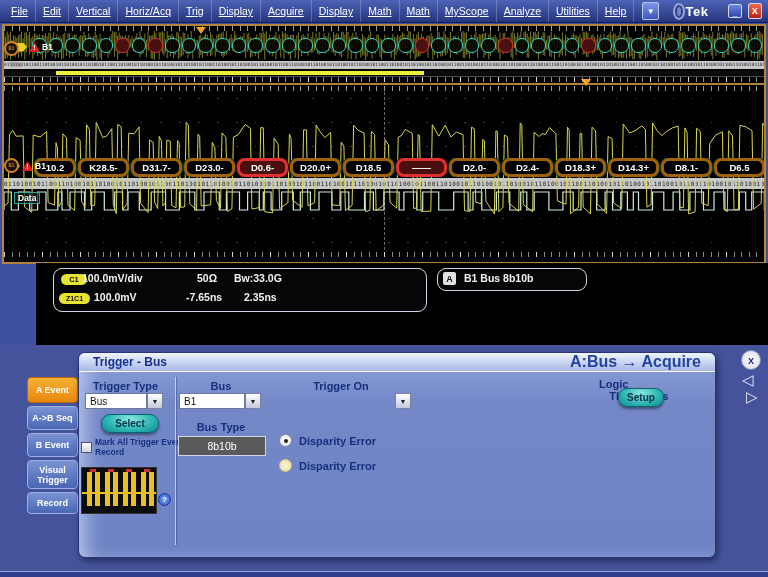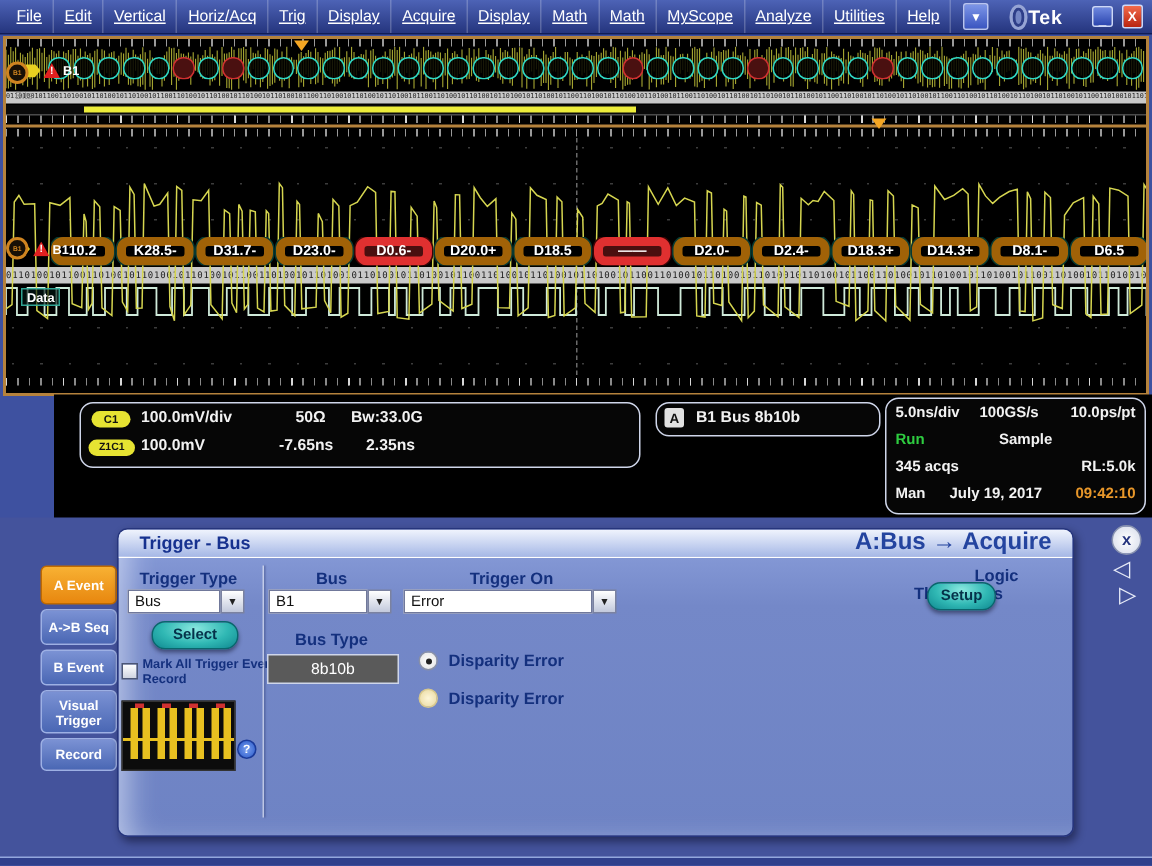--- a/index.html
+++ b/index.html
@@ -40,21 +40,21 @@
     color:#1c1c1c;font-family:"DejaVu Sans Mono",monospace}
   .lbl-bits{position:absolute;color:#8a8a8a;font-size:7px;z-index:4}
   .bar-row{position:absolute;left:0;right:0;height:6px;background:#0a0a0a;border-bottom:1px solid #4a4a4a}
   .zoom-bar{position:absolute;left:52px;top:1px;width:368px;height:4px;background:#ecec3a}
   .ov-divider{position:absolute;left:0;right:0;height:2px;background:#b5823c}
   .main-win{position:absolute;left:0;top:60px;right:0;height:176px}
   .gridrow{position:absolute;left:4px;right:4px;height:1px;
     background:repeating-linear-gradient(90deg,#3c3c3c 0 1.5px,transparent 1.5px 19px)}
   .vcenter{position:absolute;left:50%;top:6px;bottom:12px;border-left:1px dashed #6a6a6a}
   .decode-row{position:absolute;left:30px;right:0;top:72px;height:19px;display:flex;gap:2px;overflow:hidden;z-index:5}
-  .dbox{border:6px solid #a16207;box-shadow:0 0 0 1px #073a33;border-radius:8px;background:#000;
+  .dbox{border:3px solid #a16207;box-shadow:0 0 0 1px #073a33;border-radius:8px;background:#000;
     color:#fff;font-size:9.5px;font-weight:bold;display:flex;align-items:center;justify-content:center;
     box-sizing:border-box;flex:0 0 51px;white-space:nowrap}
   .dbox.first{flex:0 0 42px}
   .dbox.err{border-color:#e03030;background:#4a0f0f;box-shadow:0 0 0 1px #3a0505}
   .chan-label{position:absolute;display:flex;align-items:center;gap:2px;z-index:6}
   .chan-label .txt{color:#fff;font-weight:bold;font-size:8.5px}
   .tag-arrow{width:10px;height:9px;background:#e8d020;
     clip-path:polygon(0 0,62% 0,100% 50%,62% 100%,0 100%)}
   .warn{width:11px;height:10px;background:#e02020;clip-path:polygon(50% 0,100% 100%,0 100%);
     position:relative}
@@ -259,43 +259,31 @@
     </div>
     <div class="data-label" style="left:10px;top:106px">Data</div>
     <div class="tickstrip long" style="top:166px"></div>
   </div>
   <div class="b1-circle" style="top:132px">B1</div>
 </div>
 
 <div class="readout-strip">
   <div class="ro-box" style="left:17px;top:5px;width:372px;height:42px">
     <div class="badge" style="left:7px;top:5px;width:26px;height:11px;font-size:7.5px;line-height:11px">C1</div>
-    <div class="ro-item" style="left:40px;top:3px">100.0mV/div</div>
+    <div class="ro-item" style="left:28px;top:3px">100.0mV/div</div>
     <div class="ro-item" style="left:143px;top:3px">50Ω</div>
     <div class="ro-item" style="left:180px;top:3px">Bw:33.0G</div>
     <div class="badge" style="left:5px;top:24px;width:31px;height:11px;font-size:7px;line-height:11px">Z1C1</div>
     <div class="ro-item" style="left:40px;top:22px">100.0mV</div>
     <div class="ro-item" style="left:132px;top:22px">-7.65ns</div>
     <div class="ro-item" style="left:190px;top:22px">2.35ns</div>
   </div>
   <div class="ro-box" style="left:401px;top:5px;width:148px;height:21px">
     <div class="a-badge" style="left:5px;top:3px">A</div>
     <div class="ro-item" style="left:26px;top:3px">B1 Bus 8b10b</div>
-  </div>
-  <div class="ro-box" style="left:554px;top:2px;width:172px;height:76px;font-size:10px">
-    <div class="ro-item" style="left:6px;top:4px">5.0ns/div</div>
-    <div class="ro-item" style="left:62px;top:4px">100GS/s</div>
-    <div class="ro-item" style="right:6px;top:4px">10.0ps/pt</div>
-    <div class="ro-item green" style="left:6px;top:22px">Run</div>
-    <div class="ro-item" style="left:75px;top:22px">Sample</div>
-    <div class="ro-item" style="left:6px;top:40px">345 acqs</div>
-    <div class="ro-item" style="right:6px;top:40px">RL:5.0k</div>
-    <div class="ro-item" style="left:6px;top:58px">Man</div>
-    <div class="ro-item" style="left:42px;top:58px">July 19, 2017</div>
-    <div class="ro-item orange" style="right:6px;top:58px">09:42:10</div>
   </div>
 </div>
 
 <div class="bottom-section">
   <div class="tabs" id="tab-col">
       <div class="tab active" style="height: 26px;">A Event</div>
       <div class="tab" style="height: 24px;">A-&gt;B Seq</div>
       <div class="tab" style="height: 24px;">B Event</div>
       <div class="tab" style="height: 29px;">Visual Trigger</div>
       <div class="tab" style="height: 22px;">Record</div>
@@ -340,29 +328,28 @@
 
     <div class="vdivider" style="left:96px;top:24px;height:168px"></div>
 
     <div class="tp-label" style="left:100px;top:27px;width:84px;text-align:center">Bus</div>
     <div class="dd-field" style="left:100px;top:40px;width:66px">B1</div>
     <div class="dd-btn" style="left:166px;top:40px">▼</div>
     <div class="tp-label" style="left:99px;top:68px;width:86px;text-align:center">Bus Type</div>
     <div class="bus-type-box" style="left:99px;top:83px;width:86px;height:18px">8b10b</div>
 
     <div class="tp-label" style="left:190px;top:27px;width:144px;text-align:center">Trigger On</div>
-    <div class="dd-field" style="left:190px;top:40px;width:126px">Error</div>
     <div class="dd-btn" style="left:316px;top:40px">▼</div>
 
     <div class="radio sel" style="left:200px;top:81px"></div>
     <div class="tp-label" style="left:220px;top:82px">Disparity Error</div>
     <div class="radio unsel" style="left:200px;top:106px"></div>
     <div class="tp-label" style="left:220px;top:107px">Disparity Error</div>
 
-    <div class="tp-label" style="left:520px;top:25px;width:80px;text-align:right">Logic</div>
+    <div class="tp-label" style="left:520px;top:25px;width:80px;text-align:left">Logic</div>
     <div class="tp-label" style="left:520px;top:37px;width:80px;text-align:center">Thresholds</div>
     <div class="teal-btn" style="left:539px;top:35px;width:44px;height:17px">Setup</div>
   </div>
 
   <div class="x-btn">x</div>
   <div class="nav-arrow" style="left:742px;top:27px">◁</div>
   <div class="nav-arrow" style="left:746px;top:44px">▷</div>
 
   <div class="bs-line"></div>
   <div class="bs-foot"></div>

